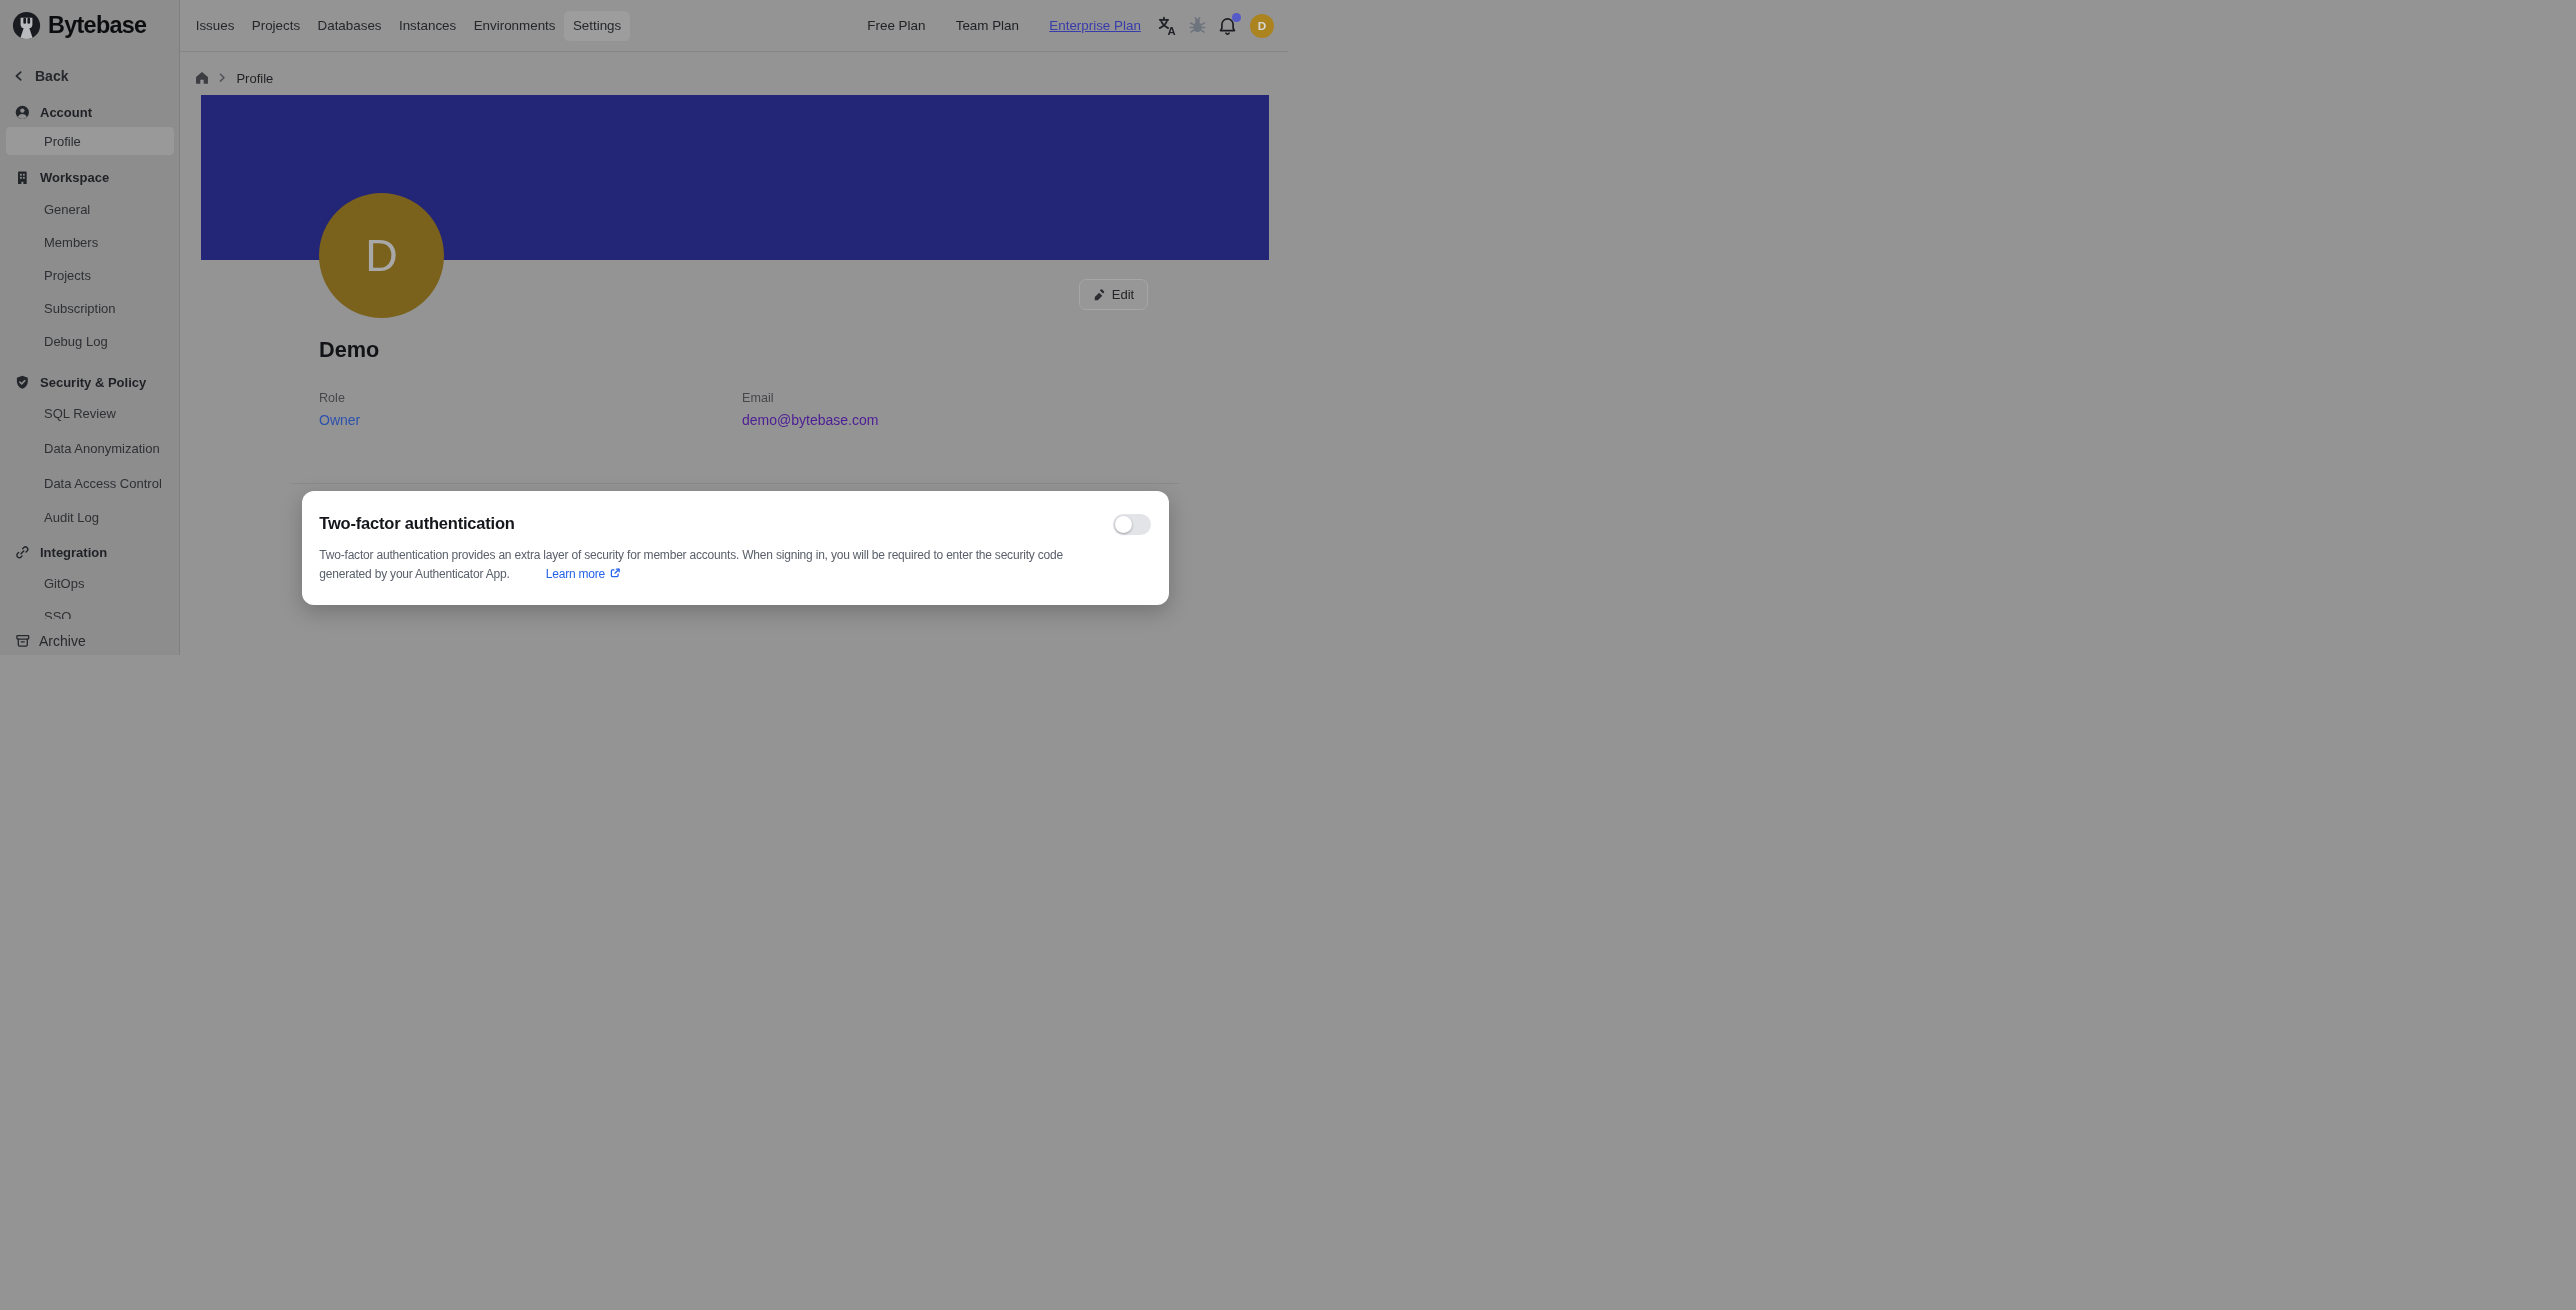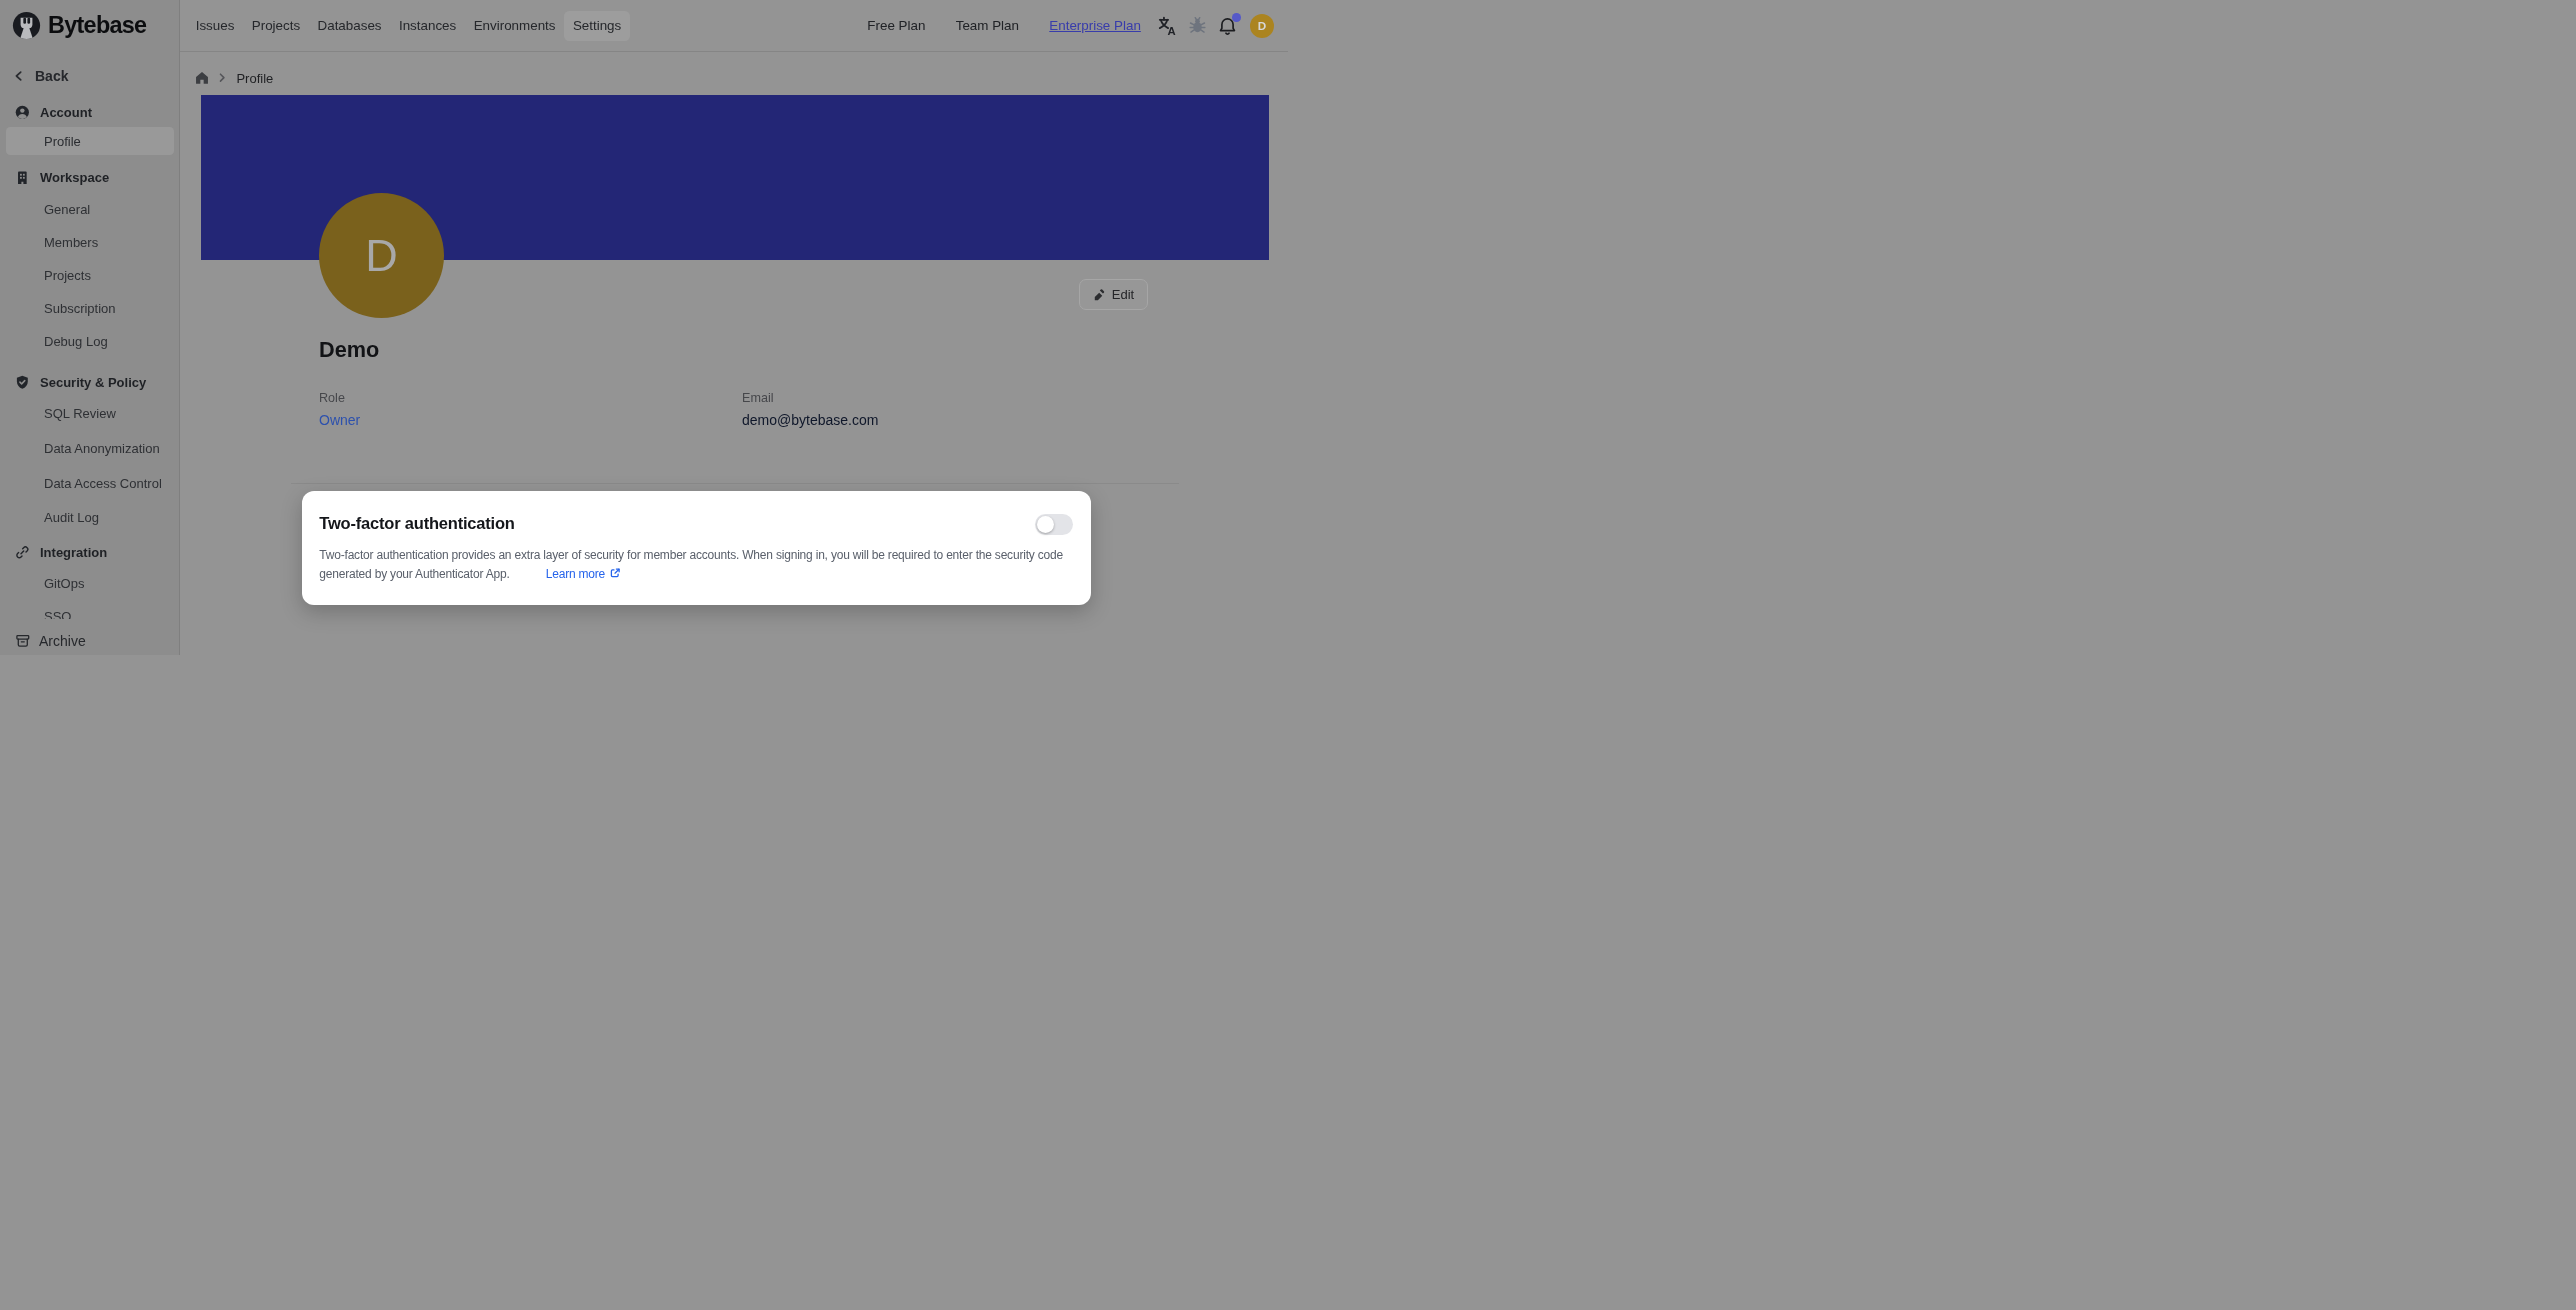--- a/index.html
+++ b/index.html
@@ -62,25 +62,25 @@
   .edit-btn { position:absolute; left:899px; top:226px; width:69px; height:31px;
     border:0.9px solid #a6a6a6; background:#979797; border-radius:7px;
     display:flex; align-items:center; justify-content:center; gap:6px; cursor:pointer; }
   .edit-btn span.lbl { font-size:13px; font-weight:500; color:#242528; }
   .profile-name { position:absolute; left:139px; top:284px; font-size:21.7px; font-weight:700; color:#121316; }
   .field-label { position:absolute; font-size:12.6px; color:#46474b; }
   .field-value { position:absolute; font-size:14px; }
   .role-label { left:139px; top:338px; }
   .role-value { left:139px; top:359px; color:#2d51ad; cursor:pointer; }
   .email-label { left:562px; top:338px; }
-  .email-value { left:562px; top:359px; color:#0f172a; }
+  .email-value { left:562px; top:359px; color:#4c1d95; }
   .divider { position:absolute; left:111px; top:430px; width:888px; height:0.9px; background:#8a8a8a; }
 
   
-  .tfa-card { position:absolute; left:122px; top:438px; width:789px; height:114px;
+  .tfa-card { position:absolute; left:122px; top:438px; width:867px; height:114px;
     background:#ffffff; border-radius:12px; box-shadow:0 7px 21px rgba(0,0,0,0.22); z-index:2; }
   .tfa-title { position:absolute; left:17.3px; top:23.4px; font-size:16.5px; font-weight:600;
     color:#15171b; letter-spacing:-0.2px; }
   .toggle { position:absolute; right:18px; top:23.4px; width:38px; height:21px;
     border-radius:10.4px; background:#e3e4e8; cursor:pointer; }
   .toggle .knob { position:absolute; left:1.7px; top:1.7px; width:17.3px; height:17.3px;
     border-radius:50%; background:#fff; box-shadow:0 0.9px 2.6px rgba(0,0,0,0.3); }
   .tfa-desc { position:absolute; left:17.3px; top:55px; width:836px; font-size:12px;
     letter-spacing:-0.2px; line-height:18.6px; color:#5a606b; }
   .tfa-desc .line { white-space:nowrap; }

